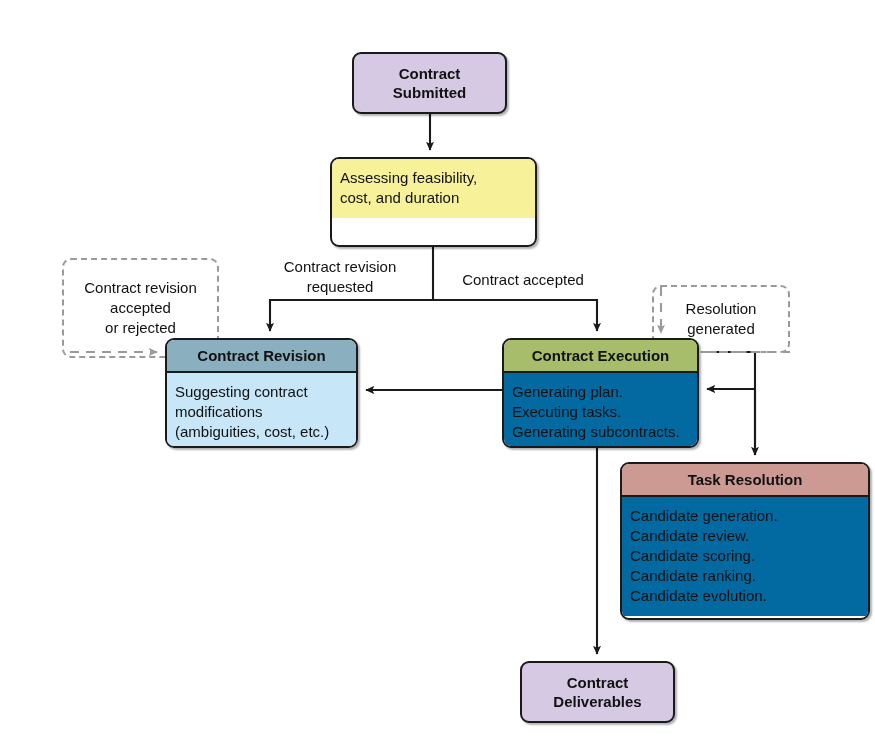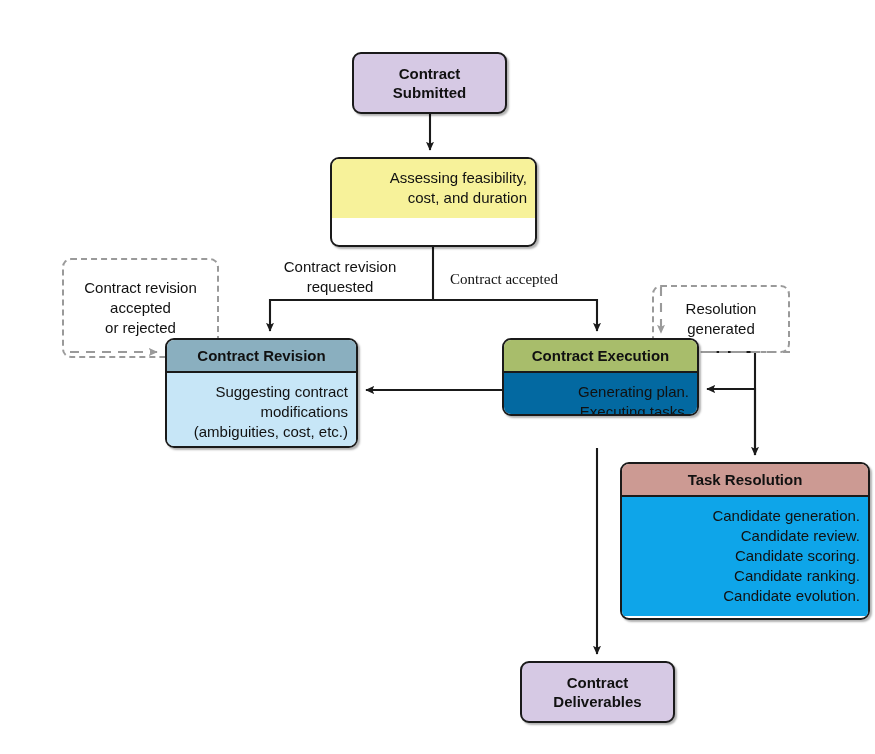--- a/index.html
+++ b/index.html
@@ -41,21 +41,21 @@
     color: #111111;
     text-align: center;
     line-height: 1.2;
     padding: 7px 6px 6px 6px;
     border-bottom: 2px solid #1a1a1a;
     white-space: nowrap;
   }
   .node .body {
     font-size: 15px;
     color: #111111;
-    text-align: right;
+    text-align: left;
     line-height: 1.33;
     padding: 9px 8px 10px 8px;
     white-space: pre-line;
   }
   
   .node.simple {
     display: flex;
     align-items: center;
     justify-content: center;
   }
@@ -153,30 +153,30 @@
 cost, and duration</div>
   </div>
 
   <div class="node" id="n-revision" style="left: 165px; top: 338px; width: 193px; height: 110px;">
     <div class="hdr" style="background: rgb(138, 175, 191);">Contract Revision</div>
     <div class="body" style="background: rgb(199, 230, 247);">Suggesting contract
 modifications
 (ambiguities, cost, etc.)</div>
   </div>
 
-  <div class="node" id="n-execution" style="left: 502px; top: 338px; width: 197px; height: 78px;">
+  <div class="node" id="n-execution" style="left: 502px; top: 338px; width: 197px; height: 110px;">
     <div class="hdr" style="background: rgb(168, 189, 107);">Contract Execution</div>
     <div class="body" style="background: #0369a1;">Generating plan.
 Executing tasks.
 Generating subcontracts.</div>
   </div>
 
   <div class="node" id="n-task" style="left: 620px; top: 462px; width: 250px; height: 158px;">
     <div class="hdr" style="background: rgb(204, 154, 147);">Task Resolution</div>
-    <div class="body" style="background: #0ea5e9;">Candidate generation.
+    <div class="body" style="background: #0369a1;">Candidate generation.
 Candidate review.
 Candidate scoring.
 Candidate ranking.
 Candidate evolution.</div>
   </div>
 
   <div class="node simple" id="n-deliverables" style="left: 520px; top: 661px; width: 155px; height: 62px; background: rgb(214, 201, 228);">
     <div class="solo">Contract
 Deliverables</div>
   </div>
@@ -188,16 +188,16 @@
   </div>
 
   <div class="dashbox" id="d-subcontract" style="left: 652px; top: 285px; width: 138px; height: 68px;">
     <div class="dtext">Resolution
 generated</div>
   </div>
 
   <div class="edgelabel" id="l-revreq" style="left: 255px; top: 257px; width: 170px;">Contract revision
 requested</div>
 
-  <div class="edgelabel" id="l-accepted" style="left: 424px; top: 270px; width: 160px; font-family: Liberation Serif, serif;">Contract accepted</div>
+  <div class="edgelabel" id="l-accepted" style="left: 443px; top: 270px; width: 160px;">Contract accepted</div>
 
 
 </div>
 
 </body></html>

